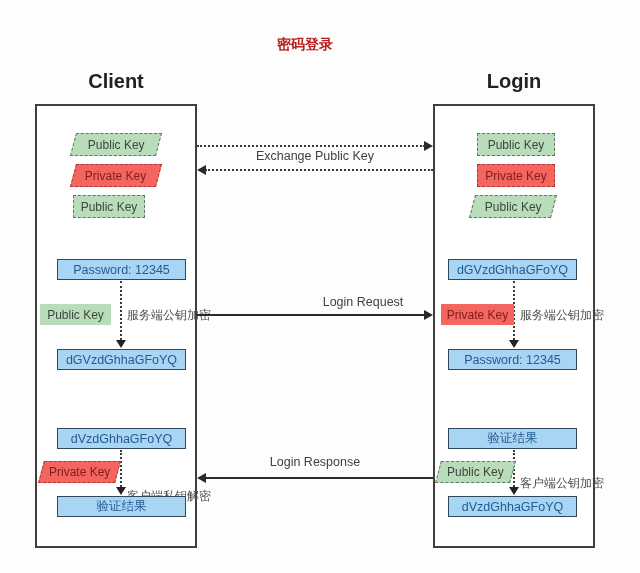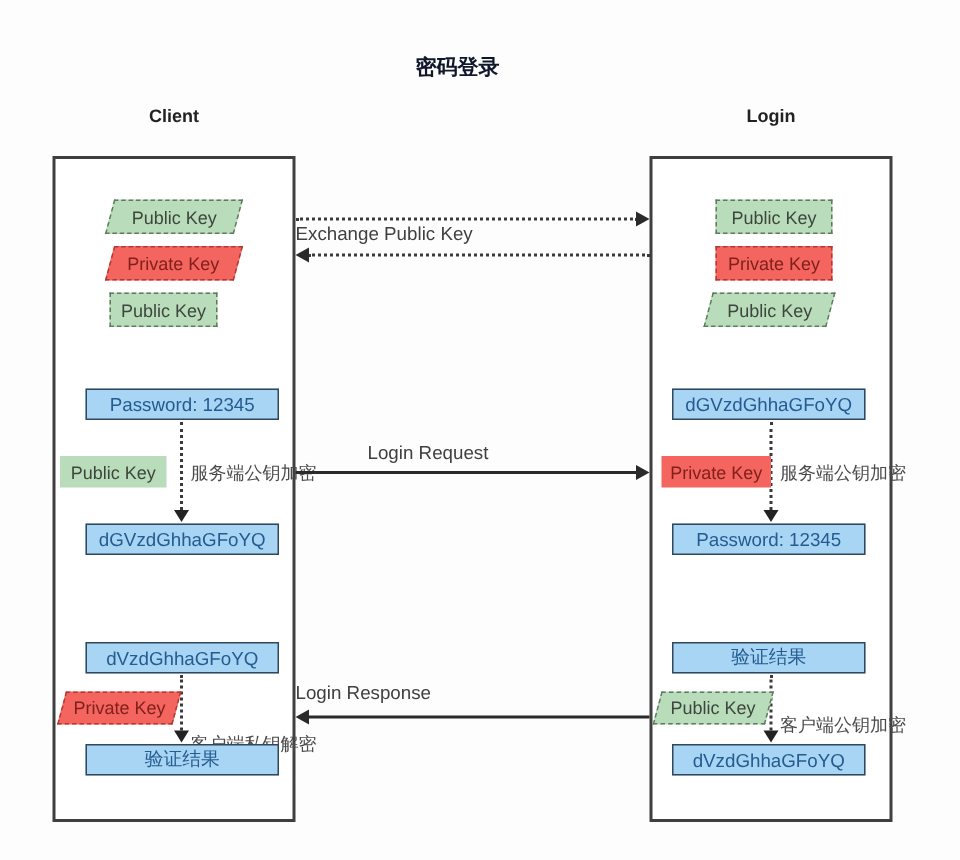--- a/index.html
+++ b/index.html
@@ -6,24 +6,24 @@
   body {
     width:640px; height:573px; position:relative;
     background:#fdfdfd;
     font-family:"Liberation Sans", sans-serif;
     overflow:hidden;
   }
   .abs { position:absolute; }
   .center { display:flex; align-items:center; justify-content:center; }
 
   .page-title { left:245px; top:36px; width:120px; text-align:center;
-    font-size:14px; font-weight:bold; color:#0f172a; }
+    font-size:14px; font-weight:bold; color:#b91c1c; }
 
   .entity-header { top:70px; width:162px; text-align:center;
-    font-size:12px; font-weight:bold; color:#222; }
+    font-size:20px; font-weight:bold; color:#222; }
 
   .entity-box { top:104px; width:162px; height:444px;
     border:2px solid #3f3f3f; background:#ffffff; box-sizing:border-box; }
 
   
   .key { font-size:12px; box-sizing:border-box; }
   .key-green { background:#b9dcba; border:1.5px dashed #5f7a60; color:#3d463d; }
   .key-red   { background:#f4655f; border:1.5px dashed #b03a30; color:#80201c; }
   .key-solid-green { background:#b9dcba; border:none; color:#3d463d; }
   .key-solid-red   { background:#f4655f; border:none; color:#80201c; }
@@ -40,21 +40,21 @@
   .hline-dotted { border-top:2px dotted #3a3a3a; height:0; }
   .hline-solid  { border-top:2px solid  #2a2a2a; height:0; }
   .vline-dotted { border-left:2px dotted #3a3a3a; width:0; }
   .head-right { width:0; height:0; border-top:5px solid transparent;
     border-bottom:5px solid transparent; border-left:9px solid #2a2a2a; }
   .head-left  { width:0; height:0; border-top:5px solid transparent;
     border-bottom:5px solid transparent; border-right:9px solid #2a2a2a; }
   .head-down  { width:0; height:0; border-left:5px solid transparent;
     border-right:5px solid transparent; border-top:8px solid #222; }
 
-  .arrow-label { left:197px; width:236px; 
+  .arrow-label { left:197px; width:236px; text-align:center;
     font-size:12.5px; color:#3f3f3f; background:transparent; }
 </style>
 </head>
 <body>
 
 <div class="abs page-title">密码登录</div>
 
 <div class="abs entity-header" style="left:35px;">Client</div>
 <div class="abs entity-header" style="left:433px;">Login</div>
 

